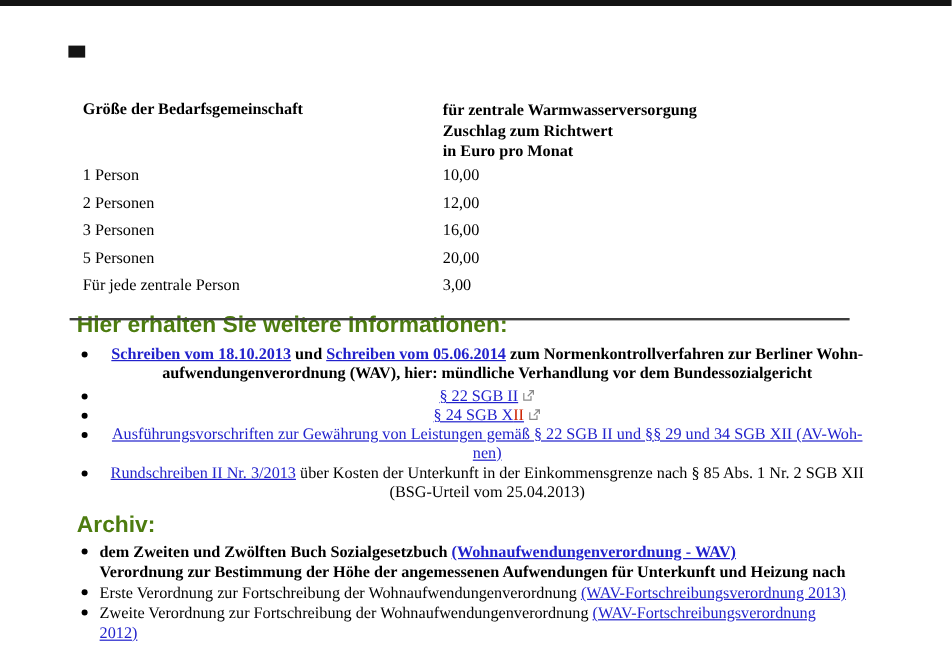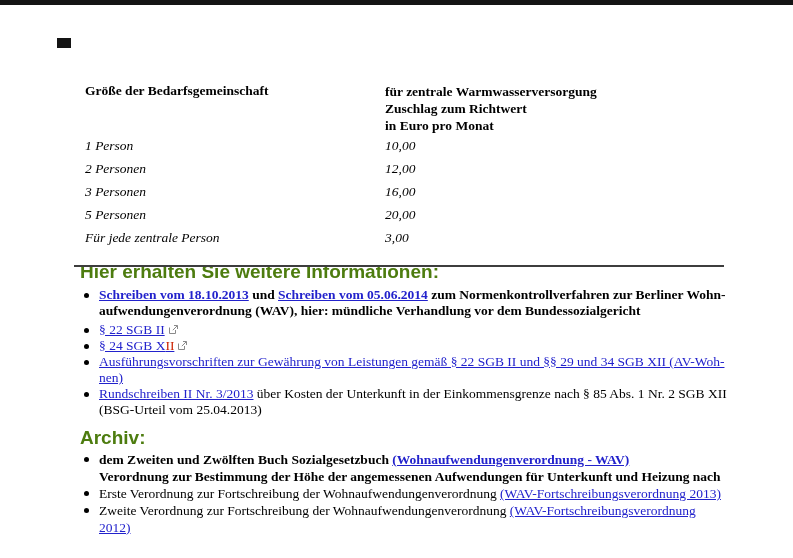--- a/index.html
+++ b/index.html
@@ -13,45 +13,45 @@
   }
   .topbar {
     position: absolute; top: 0; left: 0;
     width: 793px; height: 5px; background: #141414;
   }
   .corner-marker {
     position: absolute; left: 57px; top: 38px;
     width: 14px; height: 10px; background: #141414;
   }
   .content {
-    position: absolute; left: 80px; top: 0;
+    position: absolute; left: 64px; top: 0;
     width: 665px; padding-top: 83px;
   }
   
   .wtable { padding-left: 5px; font-size: 13.5px; }
   .t-header { display: flex; font-weight: bold; }
   .t-col1 { width: 300px; flex: none; }
   .t-col2 { flex: 1; }
   .t-line { display: block; line-height: 17px; white-space: nowrap; }
   .t-rows { margin-top: 4px; }
-  .t-row { display: flex; height: 23px; align-items: flex-start; line-height: 15px; font-style: italic; }
+  .t-row { display: flex; height: 23px; align-items: flex-start; line-height: 15px; }
   .rule {
     position: absolute; left: -6px; top: 265px;
     width: 650px; height: 2px; background: #3d3d3d;
   }
   
   .section-heading {
     font-family: "Liberation Sans", "DejaVu Sans", sans-serif;
     font-weight: bold; font-size: 19px; line-height: 21px;
     margin: 8px 0 0 0; color: #4d7c0f;
   }
   .section-heading.archive { margin-top: 9px; }
   ul.blist { list-style: none; margin: 5px 0 0 0; padding: 0; font-size: 13.5px; }
   ul.blist.archive-list { margin-top: 3px; }
-  .info-list { line-height: 16px; }
+  .info-list { line-height: 16px; text-align: center; }
   .archive-list { line-height: 17px; }
   .blist li { position: relative; padding-left: 19px; margin: 0; }
   .info-list li.lead { margin-bottom: 3px; }
   .blist li::before {
     content: ""; position: absolute; left: 4px; top: 5.5px;
     width: 5px; height: 5px; border-radius: 50%; background: #000;
   }
   .line { display: block; white-space: nowrap; }
   .bold { font-weight: bold; }
   a.link { color: #2222cc; text-decoration: underline; cursor: pointer; }

